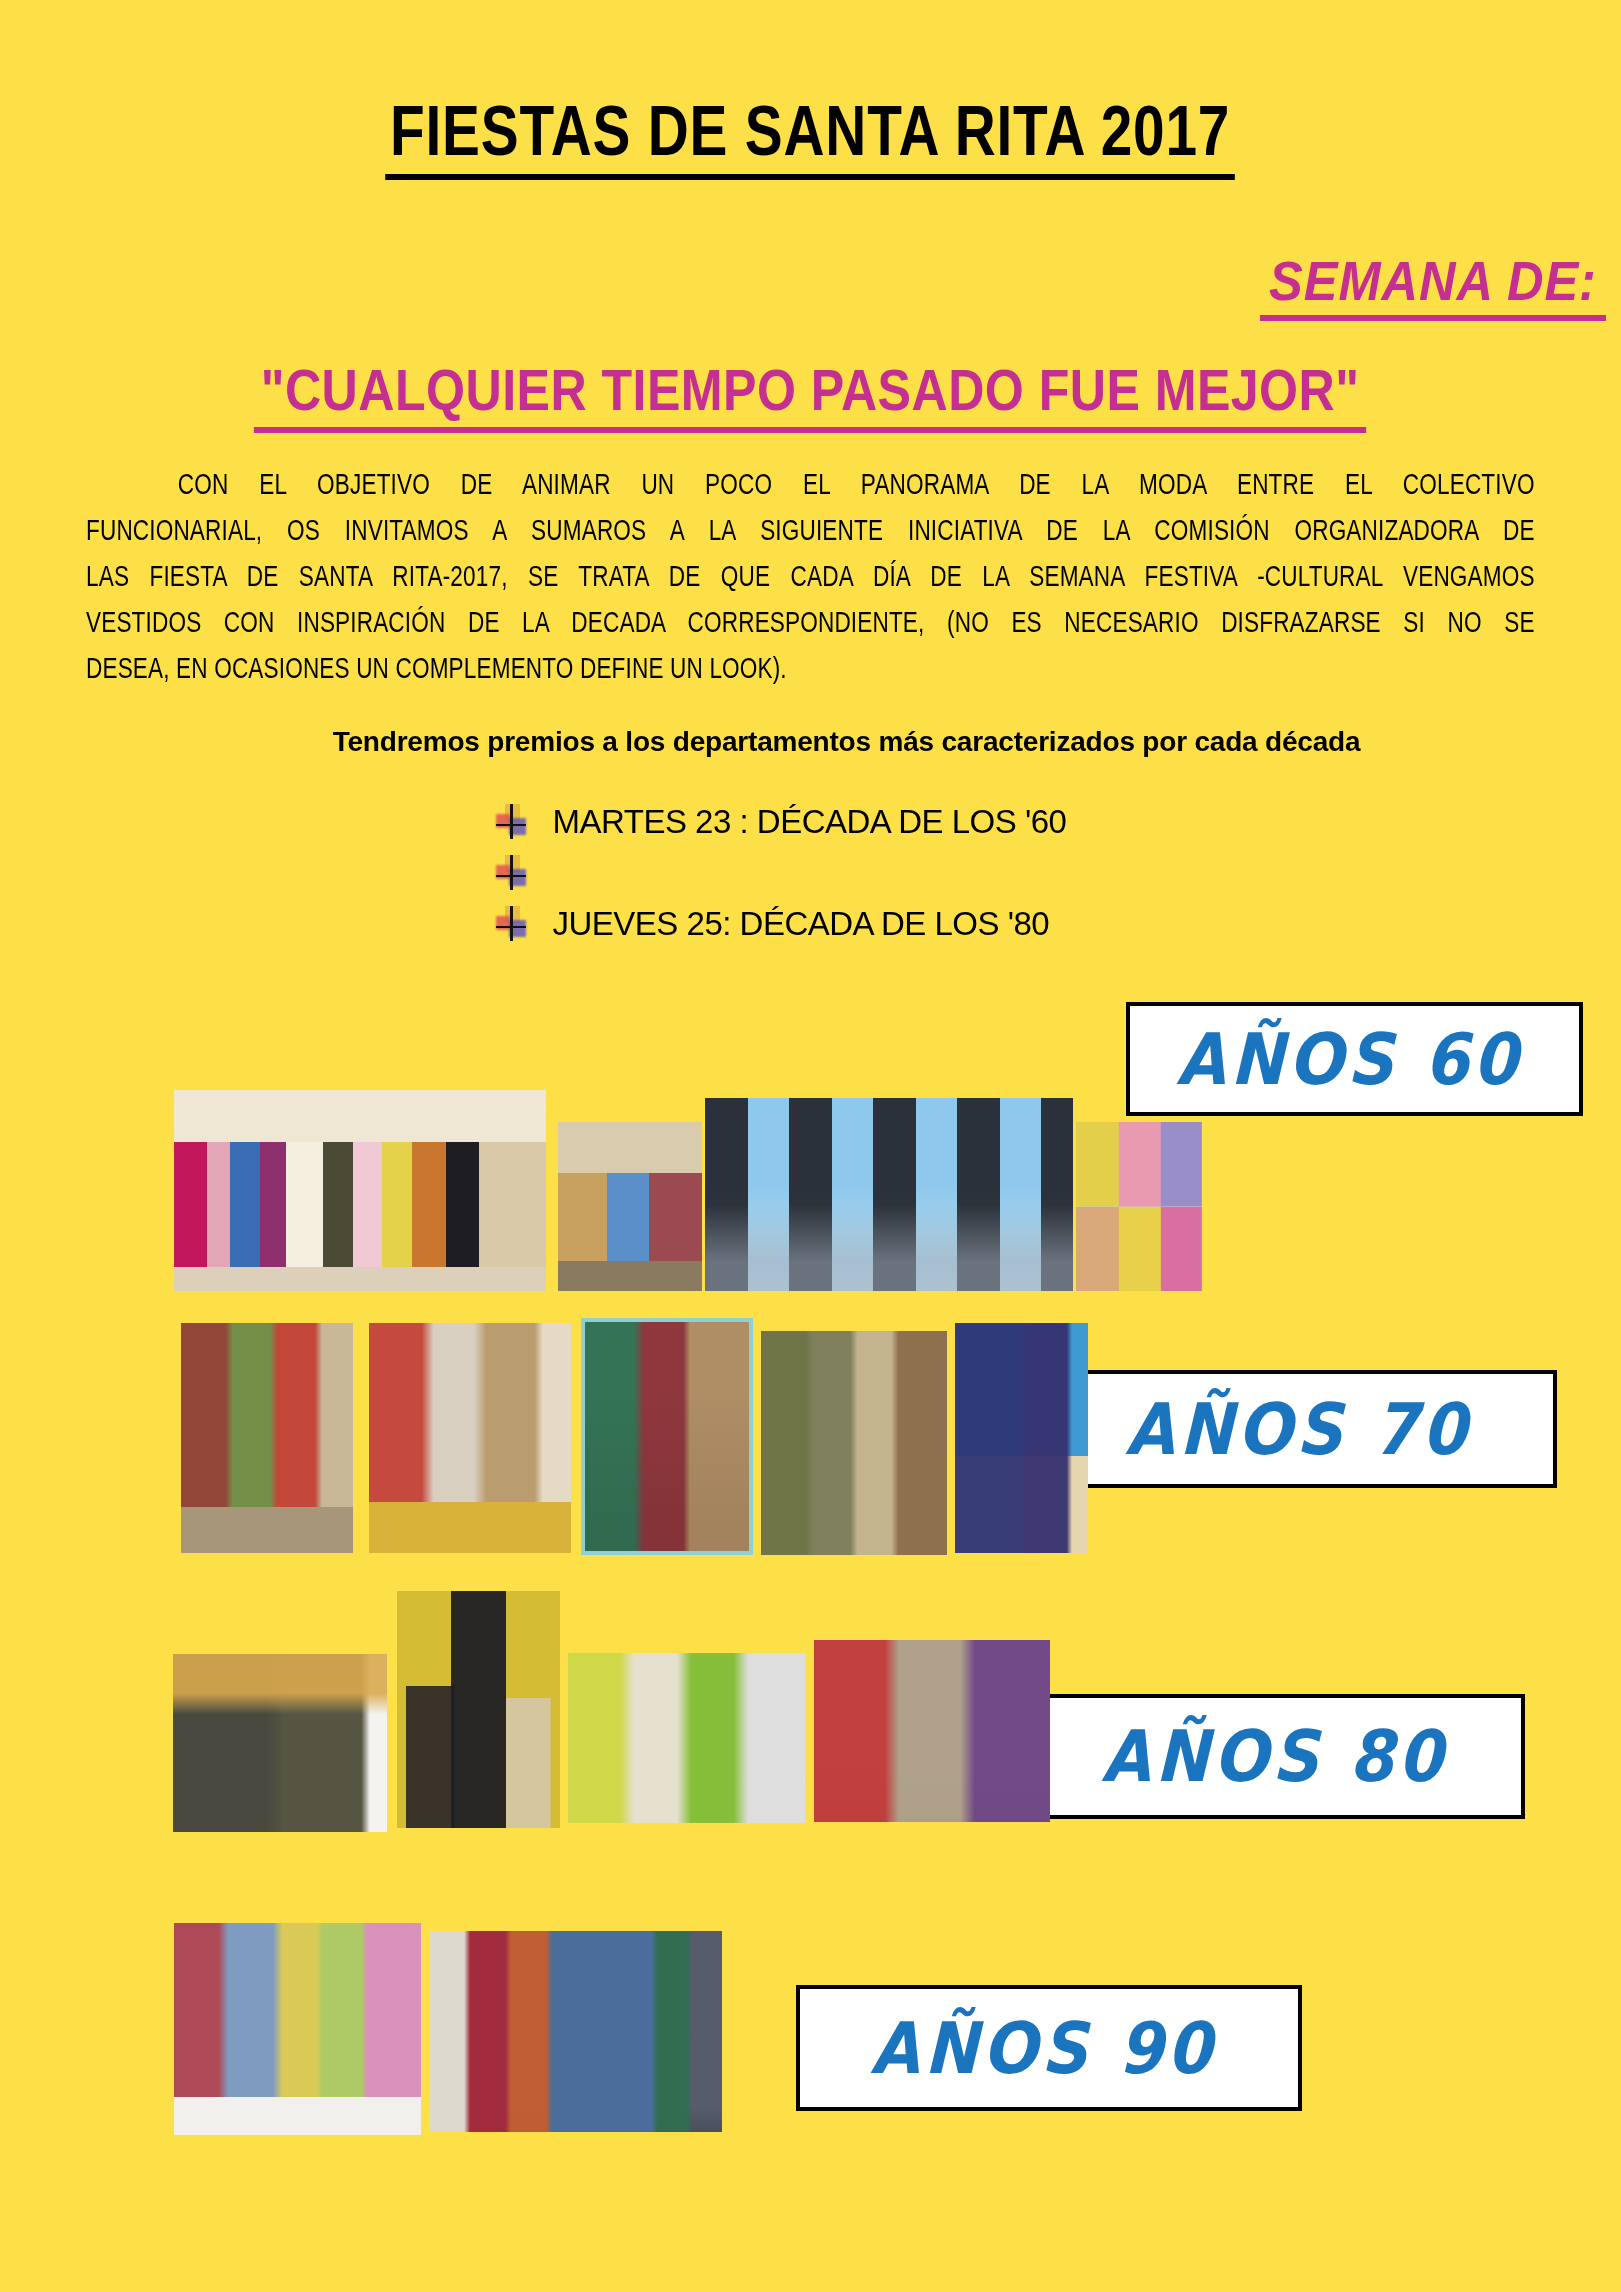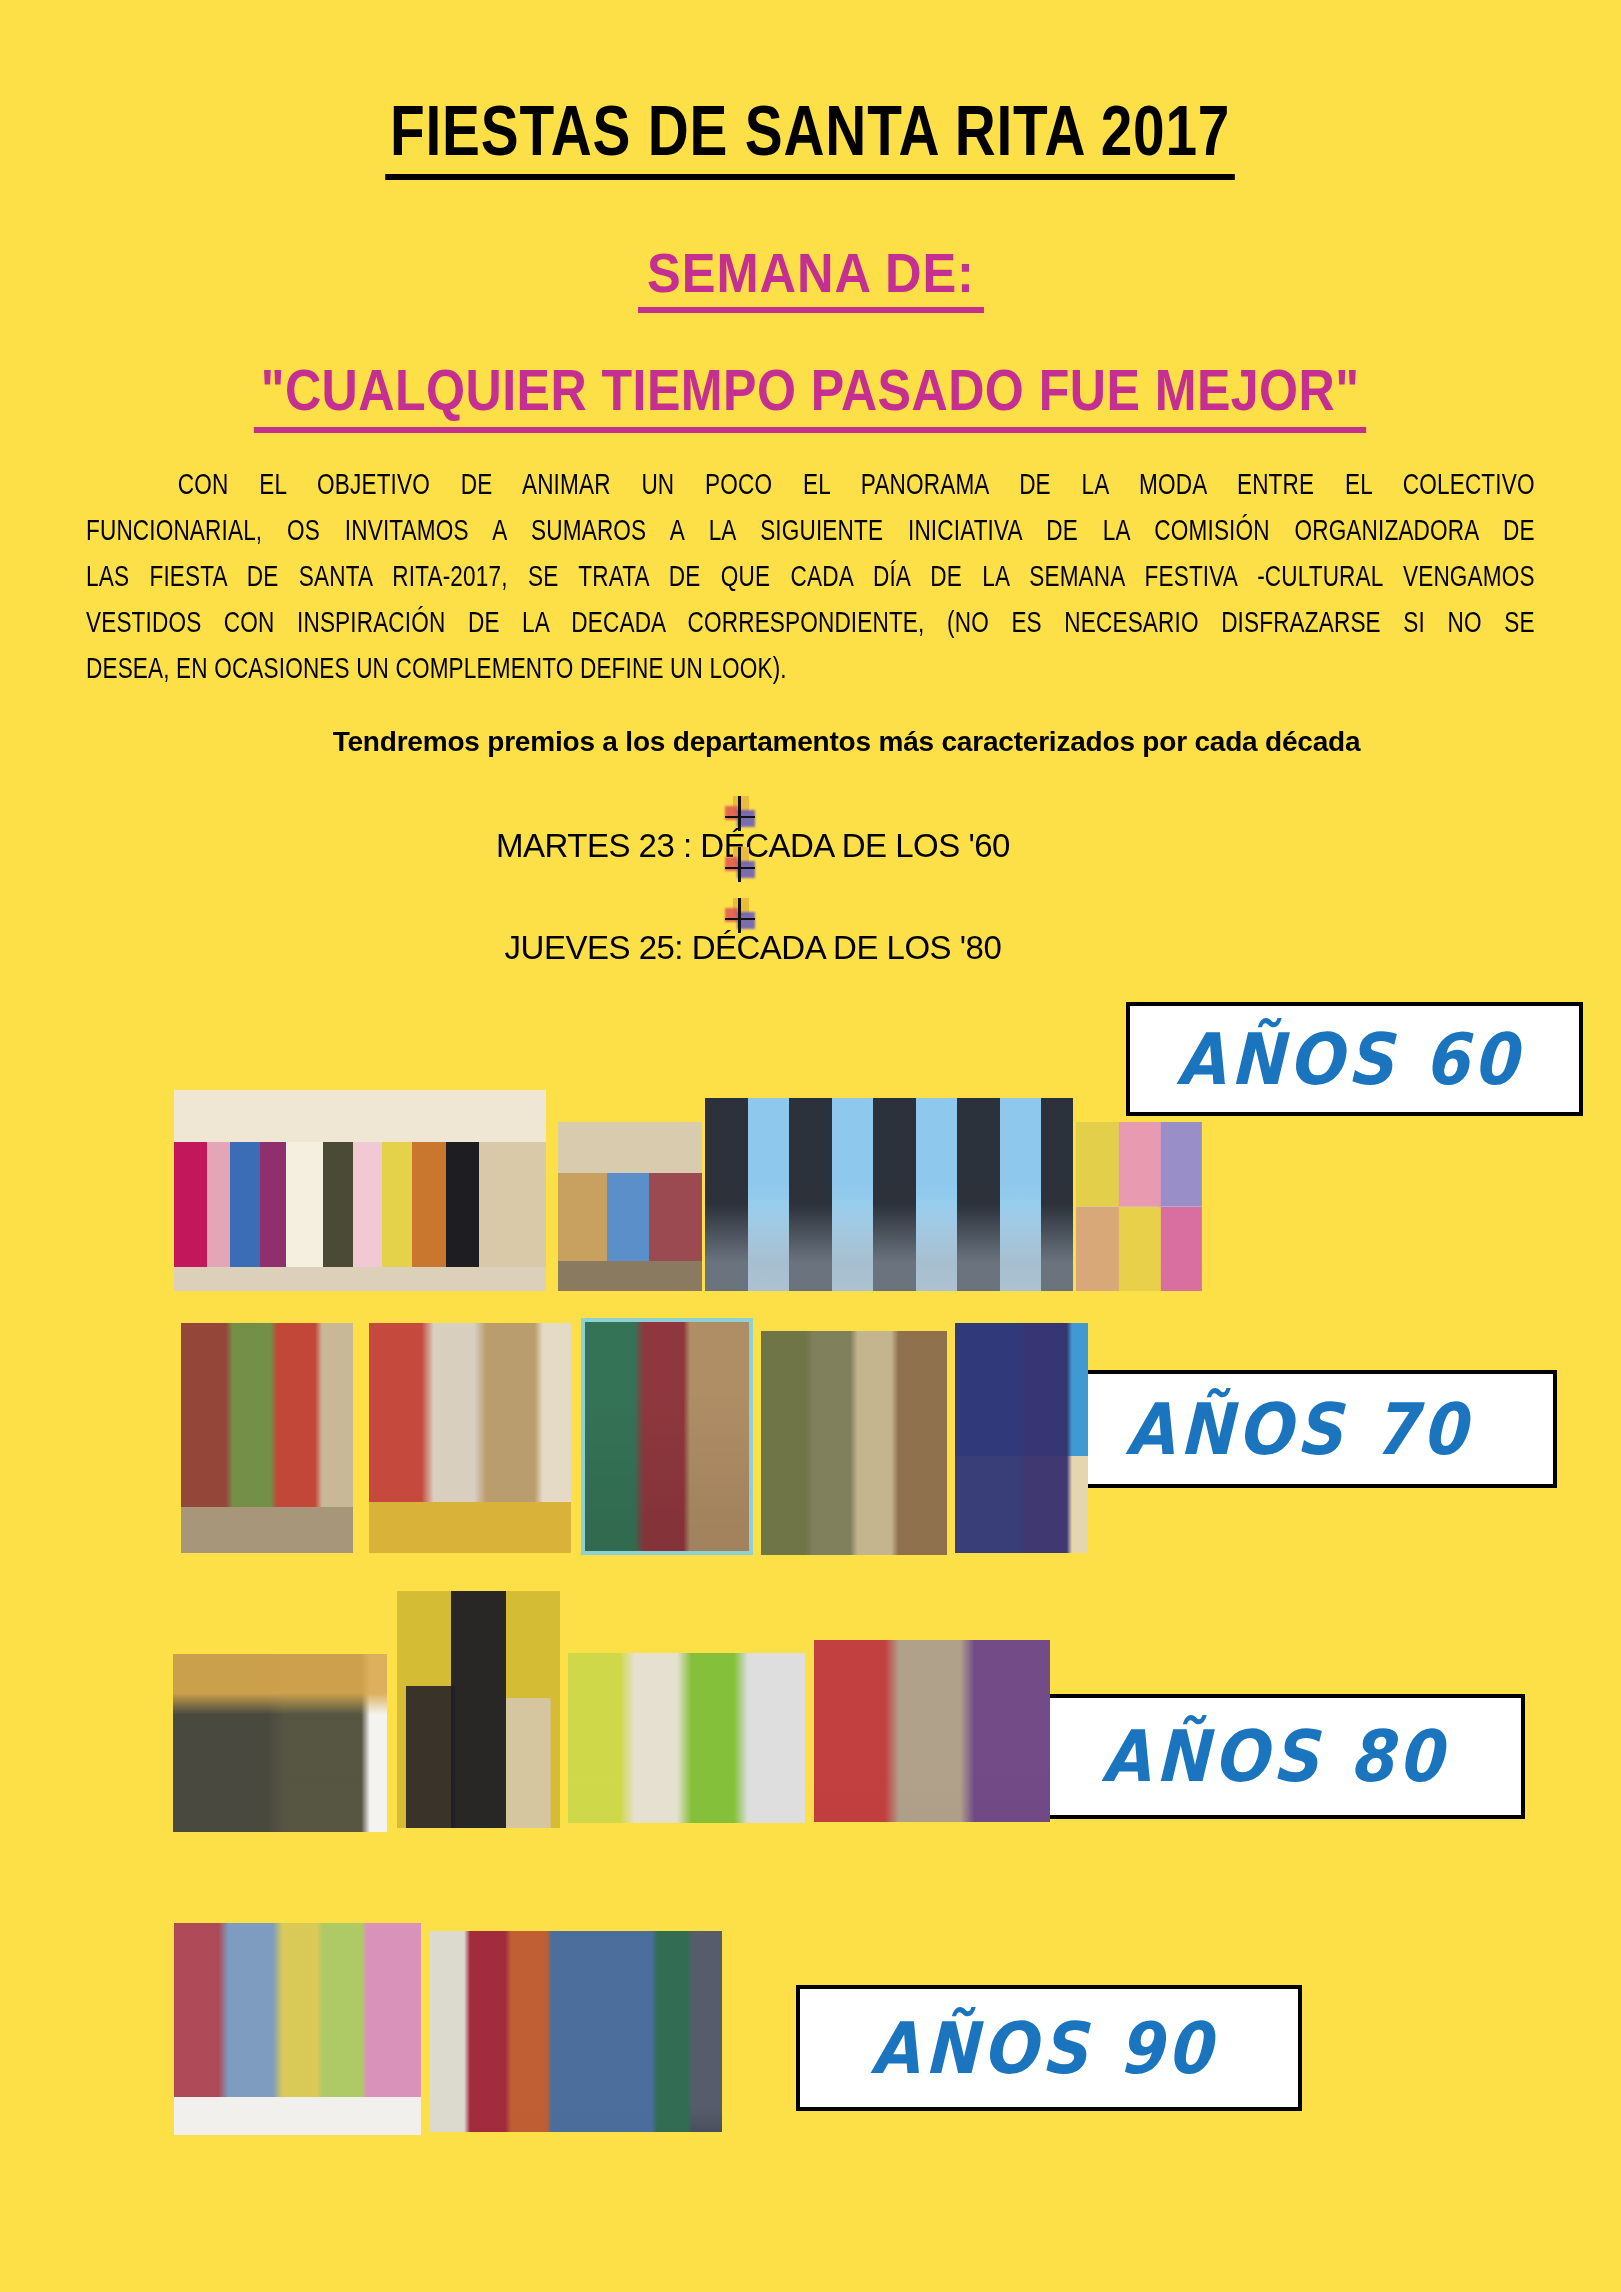--- a/index.html
+++ b/index.html
@@ -5,21 +5,21 @@
   html,body{margin:0;padding:0;background:#ffffff;}
   .page{position:relative;width:1621px;height:2293px;background:#fde047;overflow:hidden;
         font-family:"Liberation Sans",sans-serif;color:#000;}
 
   
   .title-wrap{position:absolute;top:94px;left:0;width:1621px;text-align:center;}
   .title-inner{display:inline-block;transform:scaleX(0.80);transform-origin:50% 50%;}
   .title-text{display:inline-block;font-size:71px;font-weight:bold;letter-spacing:1px;
               border-bottom:6.9px solid #000;padding:0 5.9px 5.9px 5.9px;line-height:1.05;}
 
-  .sub1-wrap{position:absolute;top:245px;left:0;width:1621px;text-align:center;}
+  .sub1-wrap{position:absolute;top:253px;left:0;width:1621px;text-align:right;font-style:italic;}
   .sub1-text{display:inline-block;font-size:55px;font-weight:bold;color:#C62F92;
              border-bottom:6.9px solid #C62F92;padding:0 9.8px 3.9px 9.8px;letter-spacing:1px;line-height:1.05;
              transform:scaleX(0.92);transform-origin:50% 50%;}
 
   .sub2-wrap{position:absolute;top:361px;left:0;width:1621px;text-align:center;}
   .sub2-text{display:inline-block;font-size:57px;font-weight:bold;color:#C62F92;
              border-bottom:6.9px solid #C62F92;padding:0 7.8px 5.9px 7.8px;letter-spacing:0.5px;line-height:1.05;
              transform:scaleX(0.88);transform-origin:50% 50%;}
 
   
@@ -28,21 +28,21 @@
          font-size:29px;line-height:46px;letter-spacing:0.2px;}
   .intro .ln{text-align:justify;text-align-last:justify;white-space:nowrap;}
   .intro .ln.first{text-indent:118px;}
   .intro .ln.last{text-align-last:left;}
 
   .prizes{position:absolute;top:726px;left:0;width:1621px;text-align:center;
           font-size:28px;font-weight:bold;letter-spacing:-0.2px;padding-left:36px;}
 
   
   .schedule{position:absolute;top:796px;left:496px;list-style:none;margin:0;padding:0;}
-  .schedule li{display:flex;align-items:center;height:51px;font-size:33px;letter-spacing:-0.5px;flex-direction:column;}
+  .schedule li{display:flex;align-items:center;height:51px;font-size:33px;letter-spacing:-0.5px;}
   .bullet{position:relative;width:31px;height:35px;margin-right:25.5px;flex:0 0 31px;}
   .bullet .sq-y{position:absolute;left:8.8px;top:0;width:15.7px;height:16.7px;background:#ECBB3E;}
   .bullet .sq-r{position:absolute;left:0;top:9.8px;width:13.7px;height:14.7px;background:rgba(224,84,84,.85);filter:blur(1px);}
   .bullet .sq-b{position:absolute;left:12.7px;top:13.7px;width:17.6px;height:17.6px;background:rgba(86,76,204,.78);filter:blur(1px);}
   .bullet .cv{position:absolute;left:13.7px;top:0;width:2.9px;height:35px;background:#121212;}
   .bullet .ch{position:absolute;left:0;top:19.6px;width:30px;height:2.9px;background:#121212;}
 
   
   .decade-box{position:absolute;background:#fff;border:4.9px solid #000;display:flex;
               align-items:center;justify-content:center;}

